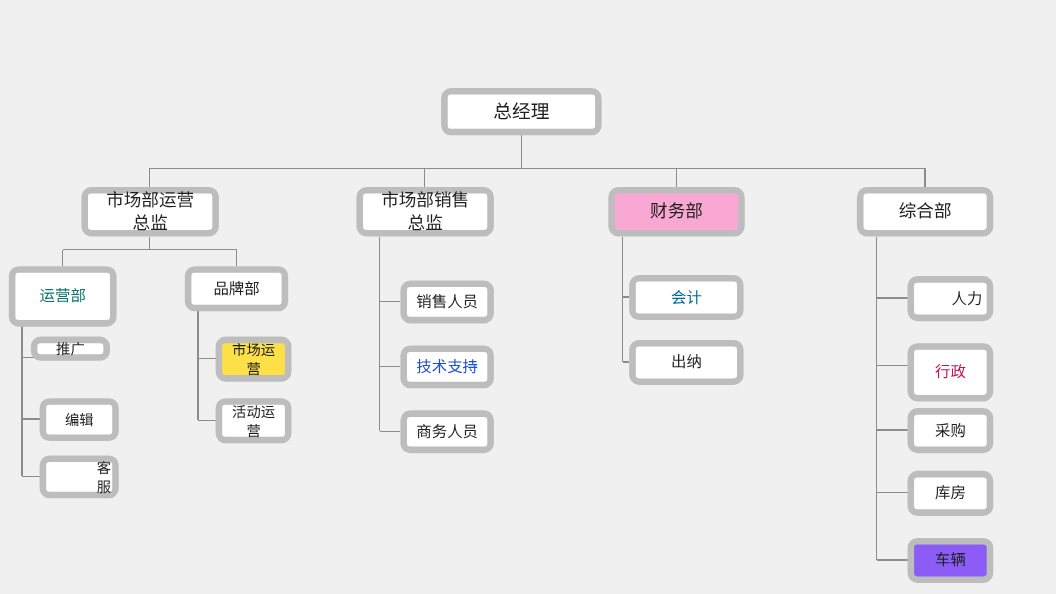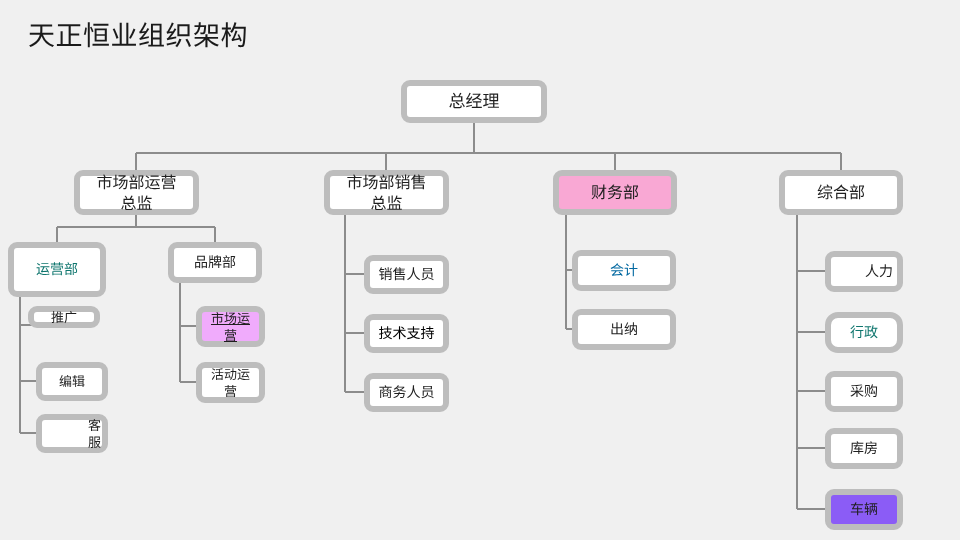--- a/index.html
+++ b/index.html
@@ -59,21 +59,20 @@
   .lvl-0 { font-size: 17px; line-height: 22px; }
   .lvl-1 { font-size: 16px; line-height: 21px; }
   .lvl-2 { font-size: 14px; line-height: 19px; }
   .lvl-3 { font-size: 13px; line-height: 17px; }
 </style>
 </head>
 <body>
 
 <div id="slide">
 
-  <div id="chart-title">天正恒业组织架构</div>
 
   <svg id="connector-layer" viewBox="0 0 960 540" xmlns="http://www.w3.org/2000/svg">
       <line x1="474" y1="123" x2="474" y2="153" stroke="#8c8c8c" stroke-width="1.2" shape-rendering="crispEdges"></line>
       <line x1="136" y1="153" x2="841" y2="153" stroke="#8c8c8c" stroke-width="1.2" shape-rendering="crispEdges"></line>
       <line x1="136" y1="153" x2="136" y2="170" stroke="#8c8c8c" stroke-width="1.2" shape-rendering="crispEdges"></line>
       <line x1="386" y1="153" x2="386" y2="170" stroke="#8c8c8c" stroke-width="1.2" shape-rendering="crispEdges"></line>
       <line x1="615" y1="153" x2="615" y2="170" stroke="#8c8c8c" stroke-width="1.2" shape-rendering="crispEdges"></line>
       <line x1="841" y1="153" x2="841" y2="170" stroke="#8c8c8c" stroke-width="1.2" shape-rendering="crispEdges"></line>
       <line x1="136" y1="215" x2="136" y2="227" stroke="#8c8c8c" stroke-width="1.2" shape-rendering="crispEdges"></line>
       <line x1="57" y1="227" x2="215" y2="227" stroke="#8c8c8c" stroke-width="1.2" shape-rendering="crispEdges"></line>
@@ -127,47 +126,47 @@
       </div>
       <div class="node lvl-3" style="left: 28px; top: 306px; width: 72px; height: 22px; background: rgb(255, 255, 255); border-color: rgb(189, 189, 189); color: rgb(31, 31, 31);">
         <span class="node-label">推广</span>
       </div>
       <div class="node lvl-3" style="left: 36px; top: 362px; width: 72px; height: 39px; background: rgb(255, 255, 255); border-color: rgb(189, 189, 189); color: rgb(31, 31, 31);">
         <span class="node-label">编辑</span>
       </div>
       <div class="node lvl-3" style="left: 36px; top: 414px; width: 72px; height: 39px; background: rgb(255, 255, 255); border-color: rgb(189, 189, 189); color: rgb(31, 31, 31); padding-left: 45px;">
         <span class="node-label">客服</span>
       </div>
-      <div class="node lvl-3" style="left: 196px; top: 306px; width: 69px; height: 41px; background: #f0abfc; border-color: rgb(189, 189, 189); color: rgb(31, 31, 31); text-decoration: underline;">
+      <div class="node lvl-3" style="left: 196px; top: 306px; width: 69px; height: 41px; background: #fde047; border-color: rgb(189, 189, 189); color: rgb(31, 31, 31);">
         <span class="node-label">市场运
 营</span>
       </div>
       <div class="node lvl-3" style="left: 196px; top: 362px; width: 69px; height: 41px; background: rgb(255, 255, 255); border-color: rgb(189, 189, 189); color: rgb(31, 31, 31);">
         <span class="node-label">活动运
 营</span>
       </div>
       <div class="node lvl-2" style="left: 364px; top: 255px; width: 85px; height: 39px; background: rgb(255, 255, 255); border-color: rgb(189, 189, 189); color: rgb(31, 31, 31);">
         <span class="node-label">销售人员</span>
       </div>
-      <div class="node lvl-2" style="left: 364px; top: 314px; width: 85px; height: 39px; background: rgb(255, 255, 255); border-color: rgb(189, 189, 189); color: #000000;">
+      <div class="node lvl-2" style="left: 364px; top: 314px; width: 85px; height: 39px; background: rgb(255, 255, 255); border-color: rgb(189, 189, 189); color: #1d4ed8;">
         <span class="node-label">技术支持</span>
       </div>
       <div class="node lvl-2" style="left: 364px; top: 373px; width: 85px; height: 39px; background: rgb(255, 255, 255); border-color: rgb(189, 189, 189); color: rgb(31, 31, 31);">
         <span class="node-label">商务人员</span>
       </div>
       <div class="node lvl-2" style="left: 572px; top: 250px; width: 104px; height: 41px; background: rgb(255, 255, 255); border-color: rgb(189, 189, 189); color: #0369a1;">
         <span class="node-label">会计</span>
       </div>
       <div class="node lvl-2" style="left: 572px; top: 309px; width: 104px; height: 41px; background: rgb(255, 255, 255); border-color: rgb(189, 189, 189); color: rgb(31, 31, 31);">
         <span class="node-label">出纳</span>
       </div>
       <div class="node lvl-2" style="left: 825px; top: 251px; width: 78px; height: 41px; background: rgb(255, 255, 255); border-color: rgb(189, 189, 189); color: rgb(31, 31, 31); justify-content: flex-end;">
         <span class="node-label">人力</span>
       </div>
-      <div class="node lvl-2" style="left: 825px; top: 312px; width: 78px; height: 41px; background: rgb(255, 255, 255); border-color: rgb(189, 189, 189); color: #0f766e; border-radius: 13px;">
+      <div class="node lvl-2" style="left: 825px; top: 312px; width: 78px; height: 53px; background: rgb(255, 255, 255); border-color: rgb(189, 189, 189); color: #be185d;">
         <span class="node-label">行政</span>
       </div>
       <div class="node lvl-2" style="left: 825px; top: 371px; width: 78px; height: 41px; background: rgb(255, 255, 255); border-color: rgb(189, 189, 189); color: rgb(31, 31, 31);">
         <span class="node-label">采购</span>
       </div>
       <div class="node lvl-2" style="left: 825px; top: 428px; width: 78px; height: 41px; background: rgb(255, 255, 255); border-color: rgb(189, 189, 189); color: rgb(31, 31, 31);">
         <span class="node-label">库房</span>
       </div>
       <div class="node lvl-2" style="left: 825px; top: 489px; width: 78px; height: 41px; background: #8b5cf6; border-color: rgb(189, 189, 189); color: rgb(31, 31, 31);">
         <span class="node-label">车辆</span>

